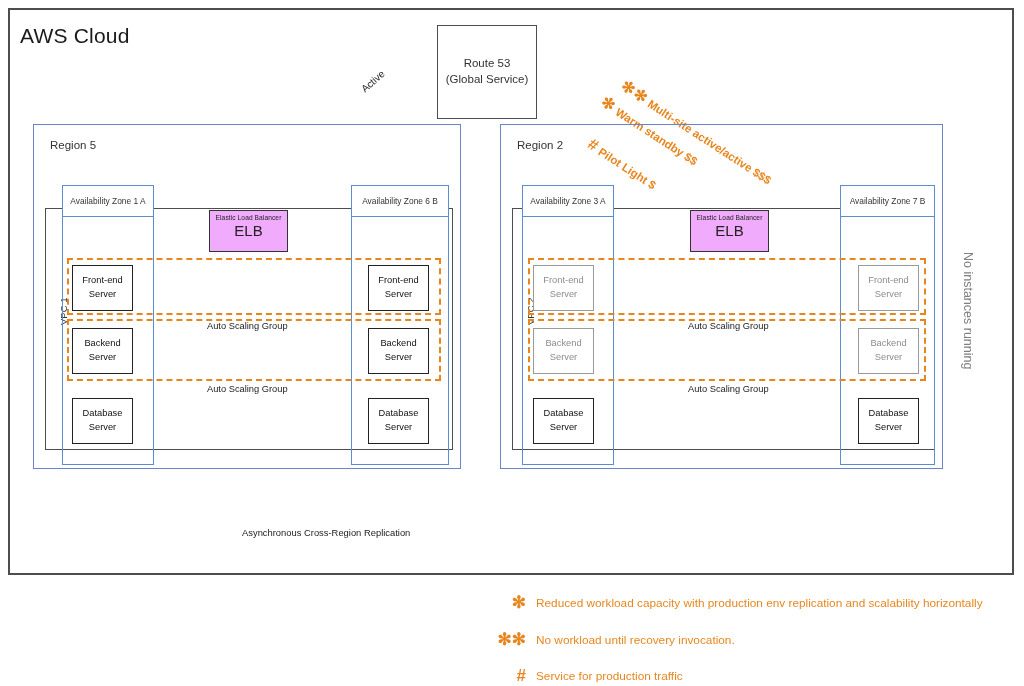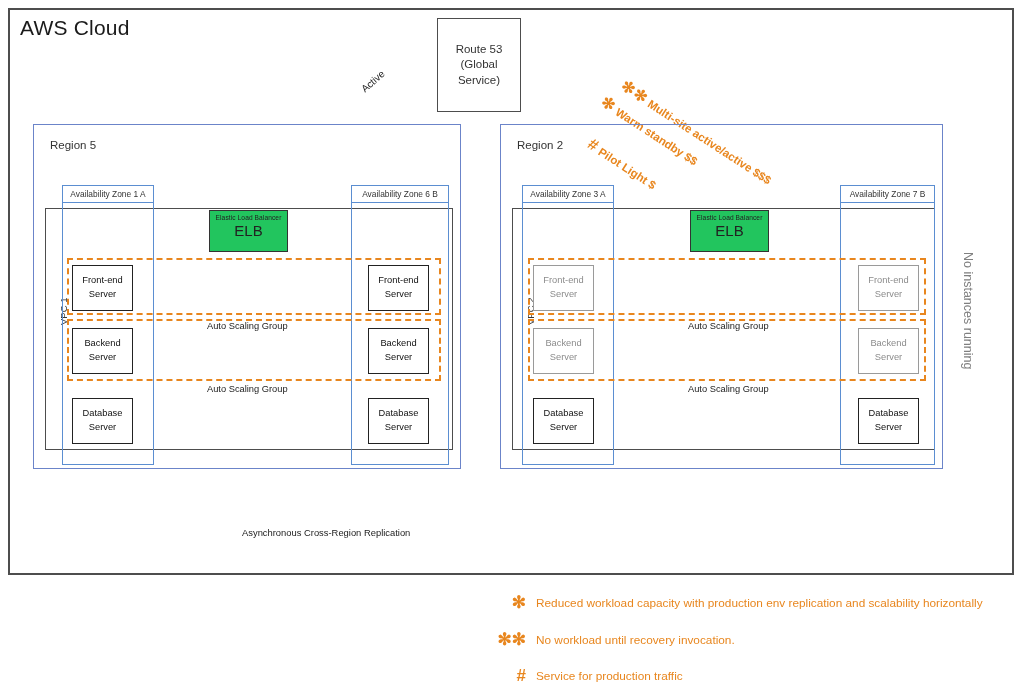--- a/index.html
+++ b/index.html
@@ -4,25 +4,25 @@
 <style>
   html,body{margin:0;padding:0;background:#ffffff;}
   body{width:1024px;height:686px;position:relative;overflow:hidden;
        font-family:"Liberation Sans", sans-serif;}
   .abs{position:absolute;}
   #canvas{position:absolute;left:0;top:0;width:1024px;height:686px;}
 
   
   #aws-cloud-frame{left:8px;top:8px;width:1006px;height:567px;
       border:2px solid #4d4d4d;box-sizing:border-box;background:#fff;}
-  #aws-cloud-title{left:20px;top:16px;font-size:21px;color:#1a1a1a;
+  #aws-cloud-title{left:20px;top:24px;font-size:21px;color:#1a1a1a;
       letter-spacing:.2px;}
 
   
-  #route53-box{left:437px;top:18px;width:84px;height:94px;
+  #route53-box{left:437px;top:25px;width:100px;height:94px;
       border:1.6px solid #4d4d4d;box-sizing:border-box;background:#fff;
       display:flex;flex-direction:column;align-items:center;justify-content:center;
       font-size:11.5px;color:#333;line-height:1.35;text-align:center;}
 
   
   .region{border:1.4px solid #6b84c9;box-sizing:border-box;background:transparent;}
   #region1{left:33px;top:124px;width:428px;height:345px;}
   #region2{left:500px;top:124px;width:443px;height:345px;}
   .region-label{font-size:11.5px;color:#333;}
   #region1-label{left:50px;top:139px;}
@@ -38,28 +38,28 @@
   #vpc2-label{left:525px;top:325px;}
 
   
   .az{border:1.3px solid #5b8ed1;box-sizing:border-box;background:transparent;}
   #az1a{left:62px;top:185px;width:92px;height:280px;}
   #az1b{left:351px;top:185px;width:98px;height:280px;}
   #az2a{left:522px;top:185px;width:92px;height:280px;}
   #az2b{left:840px;top:185px;width:95px;height:280px;}
   .az-tab{border:1.3px solid #5b8ed1;box-sizing:border-box;background:#fff;
       height:17px;display:flex;align-items:center;justify-content:center;
-      font-size:8.4px;color:#333;white-space:nowrap;padding:8px 4px;}
+      font-size:8.4px;color:#333;white-space:nowrap;padding:15px 4px;}
   #az1a-tab{left:62px;top:185px;width:92px;}
   #az1b-tab{left:351px;top:185px;width:98px;}
   #az2a-tab{left:522px;top:185px;width:92px;}
   #az2b-tab{left:840px;top:185px;width:95px;}
 
   
-  .elb{border:1.3px solid #333;box-sizing:border-box;background:#22c55e;}
+  .elb{border:1.3px solid #333;box-sizing:border-box;background:#f0abfc;}
   .elb-head{font-size:6.6px;color:#222;text-align:center;padding:3px 2px 0;
       letter-spacing:.1px;}
   .elb-body{font-size:15px;color:#222;text-align:center;padding-top:1px;}
   #elb1{left:209px;top:210px;width:79px;height:42px;}
   #elb2{left:690px;top:210px;width:79px;height:42px;}
 
   
   .asg{border:2px dashed #e8861e;box-sizing:border-box;background:transparent;}
   #asg1-front{left:67px;top:258px;width:374px;height:57px;}
   #asg1-back{left:67px;top:319px;width:374px;height:62px;}

